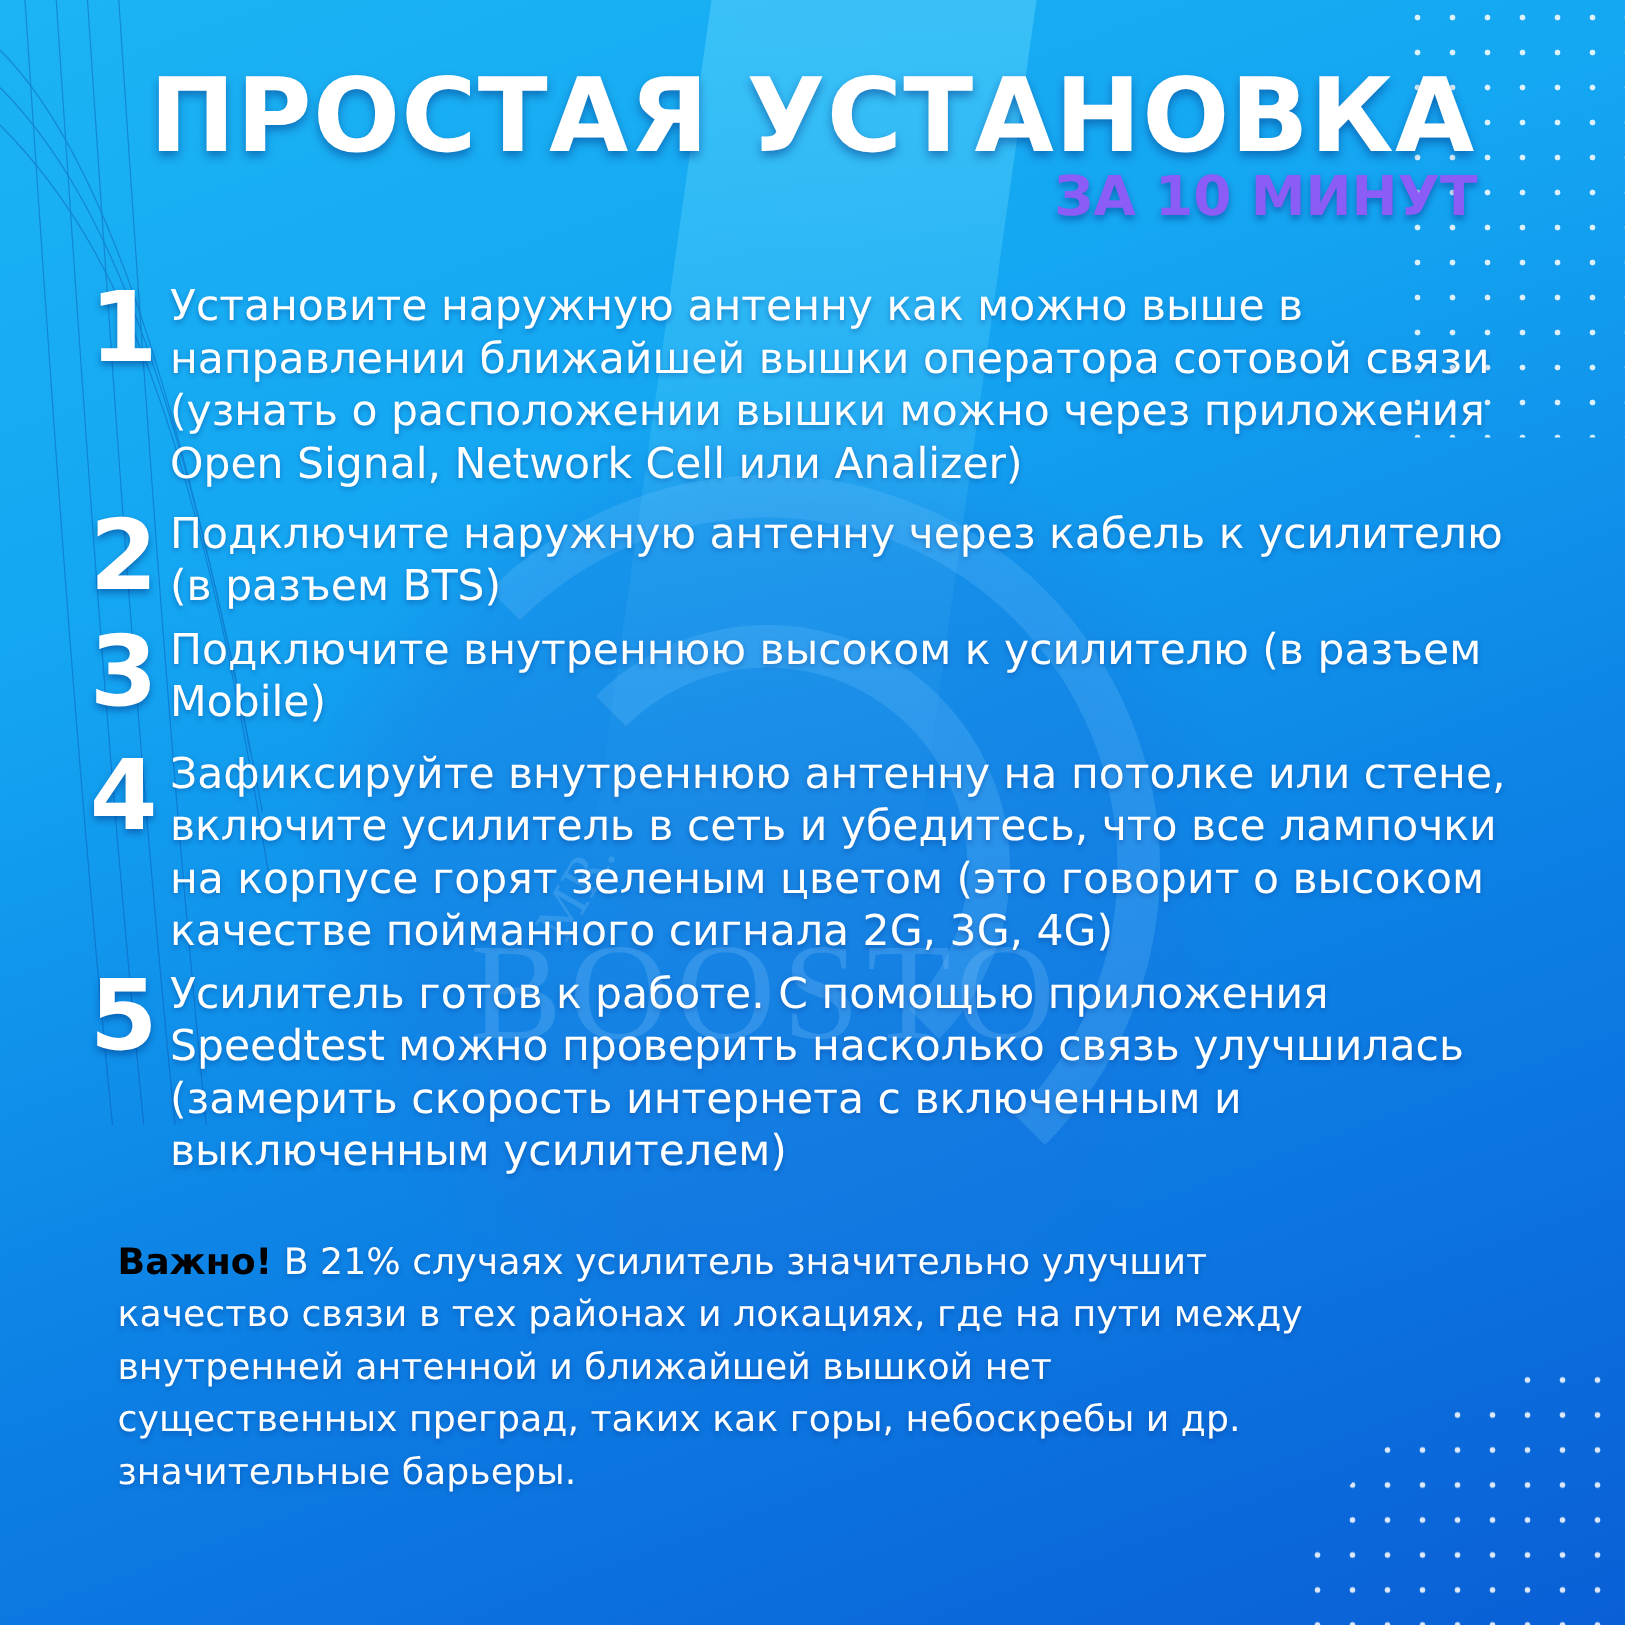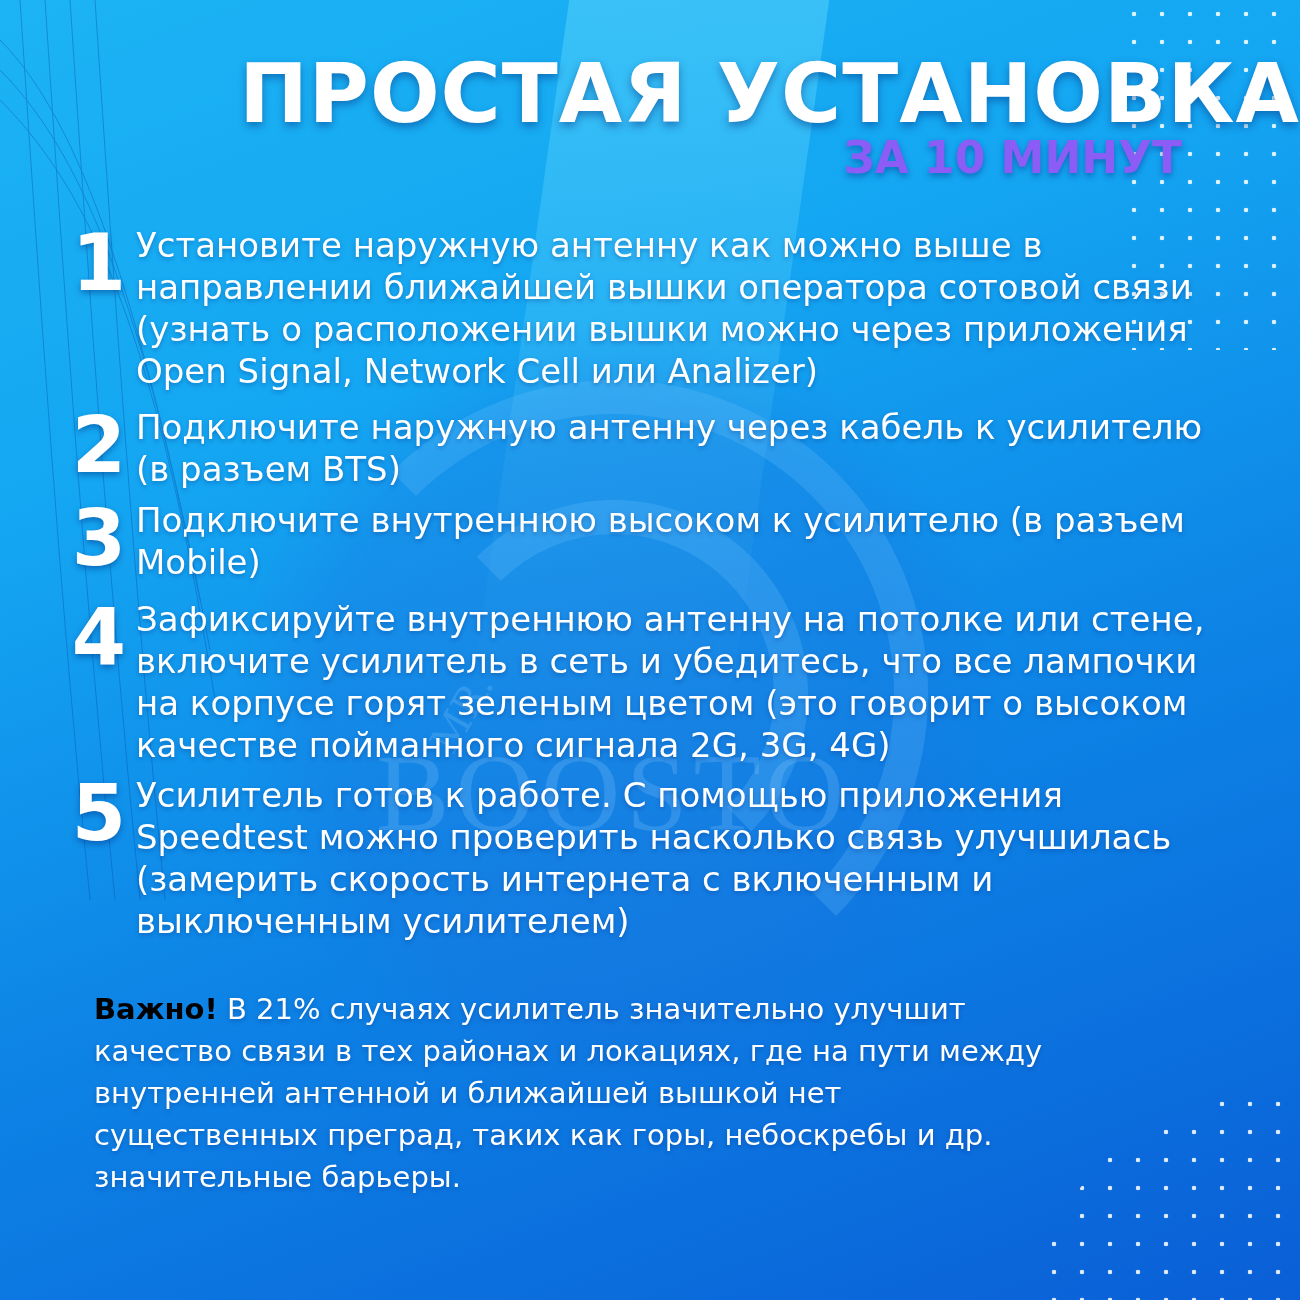--- a/index.html
+++ b/index.html
@@ -9,21 +9,21 @@
   .bg-glow{position:absolute;left:520px;top:0;width:260px;height:700px;
     background:linear-gradient(180deg,rgba(120,230,255,.35),rgba(120,230,255,0));transform:skewX(-8deg);}
   .watermark{position:absolute;left:240px;top:330px;width:760px;height:760px;border-radius:50%;
     background:radial-gradient(circle,rgba(40,120,220,.35) 0%,rgba(30,110,220,.25) 55%,rgba(30,110,220,0) 72%);}
   .wm-ring{position:absolute;border-radius:50%;border:34px solid rgba(120,200,255,.22);border-left-color:transparent;border-bottom-color:transparent;}
   .wm-text{position:absolute;left:376px;top:730px;font-family:Liberation Serif, serif;font-size:110px;
     color:rgba(150,210,255,.22);letter-spacing:6px;}
   .wm-small{position:absolute;left:420px;top:690px;font-family:"DejaVu Serif",serif;font-size:40px;color:rgba(150,210,255,.22);transform:rotate(-60deg);}
   .dots{position:absolute;background-image:radial-gradient(circle,rgba(255,255,255,.85) 2px,transparent 2.6px);background-size:28px 28px;}
   .lines{position:absolute;left:0;top:0;width:220px;height:900px;opacity:.4;}
-  h1{position:absolute;left:0;width:1300px;top:46px;margin:0;text-align:right;font-family:"DejaVu Sans",sans-serif;
+  h1{position:absolute;left:0;width:1300px;top:46px;margin:0;text-align:center;font-family:"DejaVu Sans",sans-serif;
     font-weight:900;font-size:82px;letter-spacing:1px;color:#fff;text-shadow:0 4px 8px rgba(0,40,120,.45);}
   .subtitle{position:absolute;right:118px;top:132px;font-weight:900;font-size:44px;color:#8b5cf6;text-shadow:0 3px 6px rgba(0,40,120,.45);}
   .step{position:absolute;left:62px;display:flex;align-items:flex-start;}
   .num{width:74px;font-weight:900;font-size:78px;line-height:70px;text-align:center;text-shadow:0 3px 6px rgba(0,40,120,.45);margin-top:4px;}
   .txt{font-size:34px;line-height:42px;text-shadow:0 2px 4px rgba(0,40,120,.35);white-space:pre-line;}
   .note{position:absolute;left:94px;top:988px;width:1150px;font-size:29px;line-height:42px;white-space:pre-line;text-shadow:0 2px 4px rgba(0,40,120,.35);}
   .note b{color:#000000;text-shadow:none;font-weight:900;}
 </style>
 </head>
 <body>

